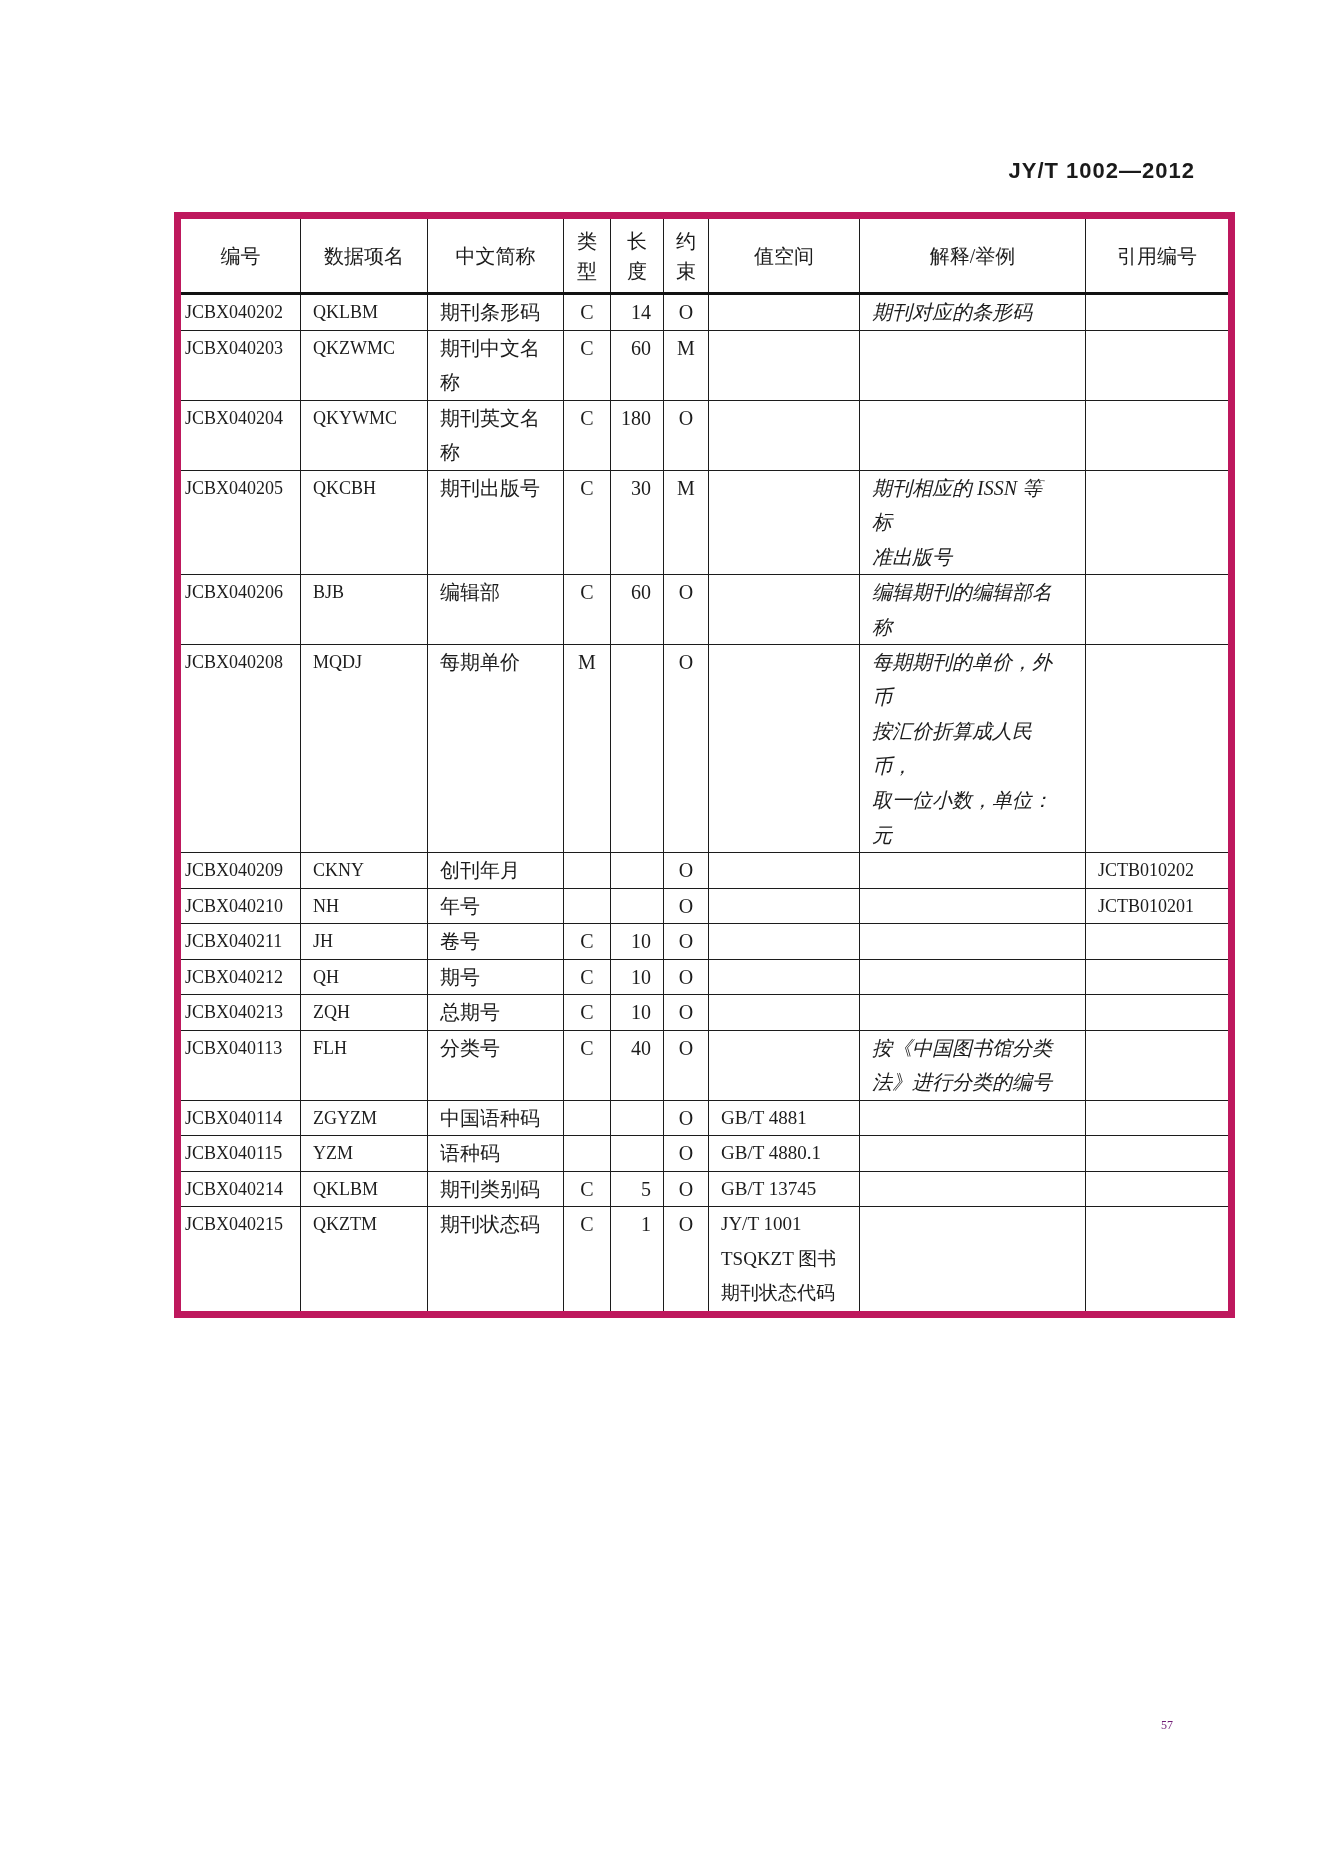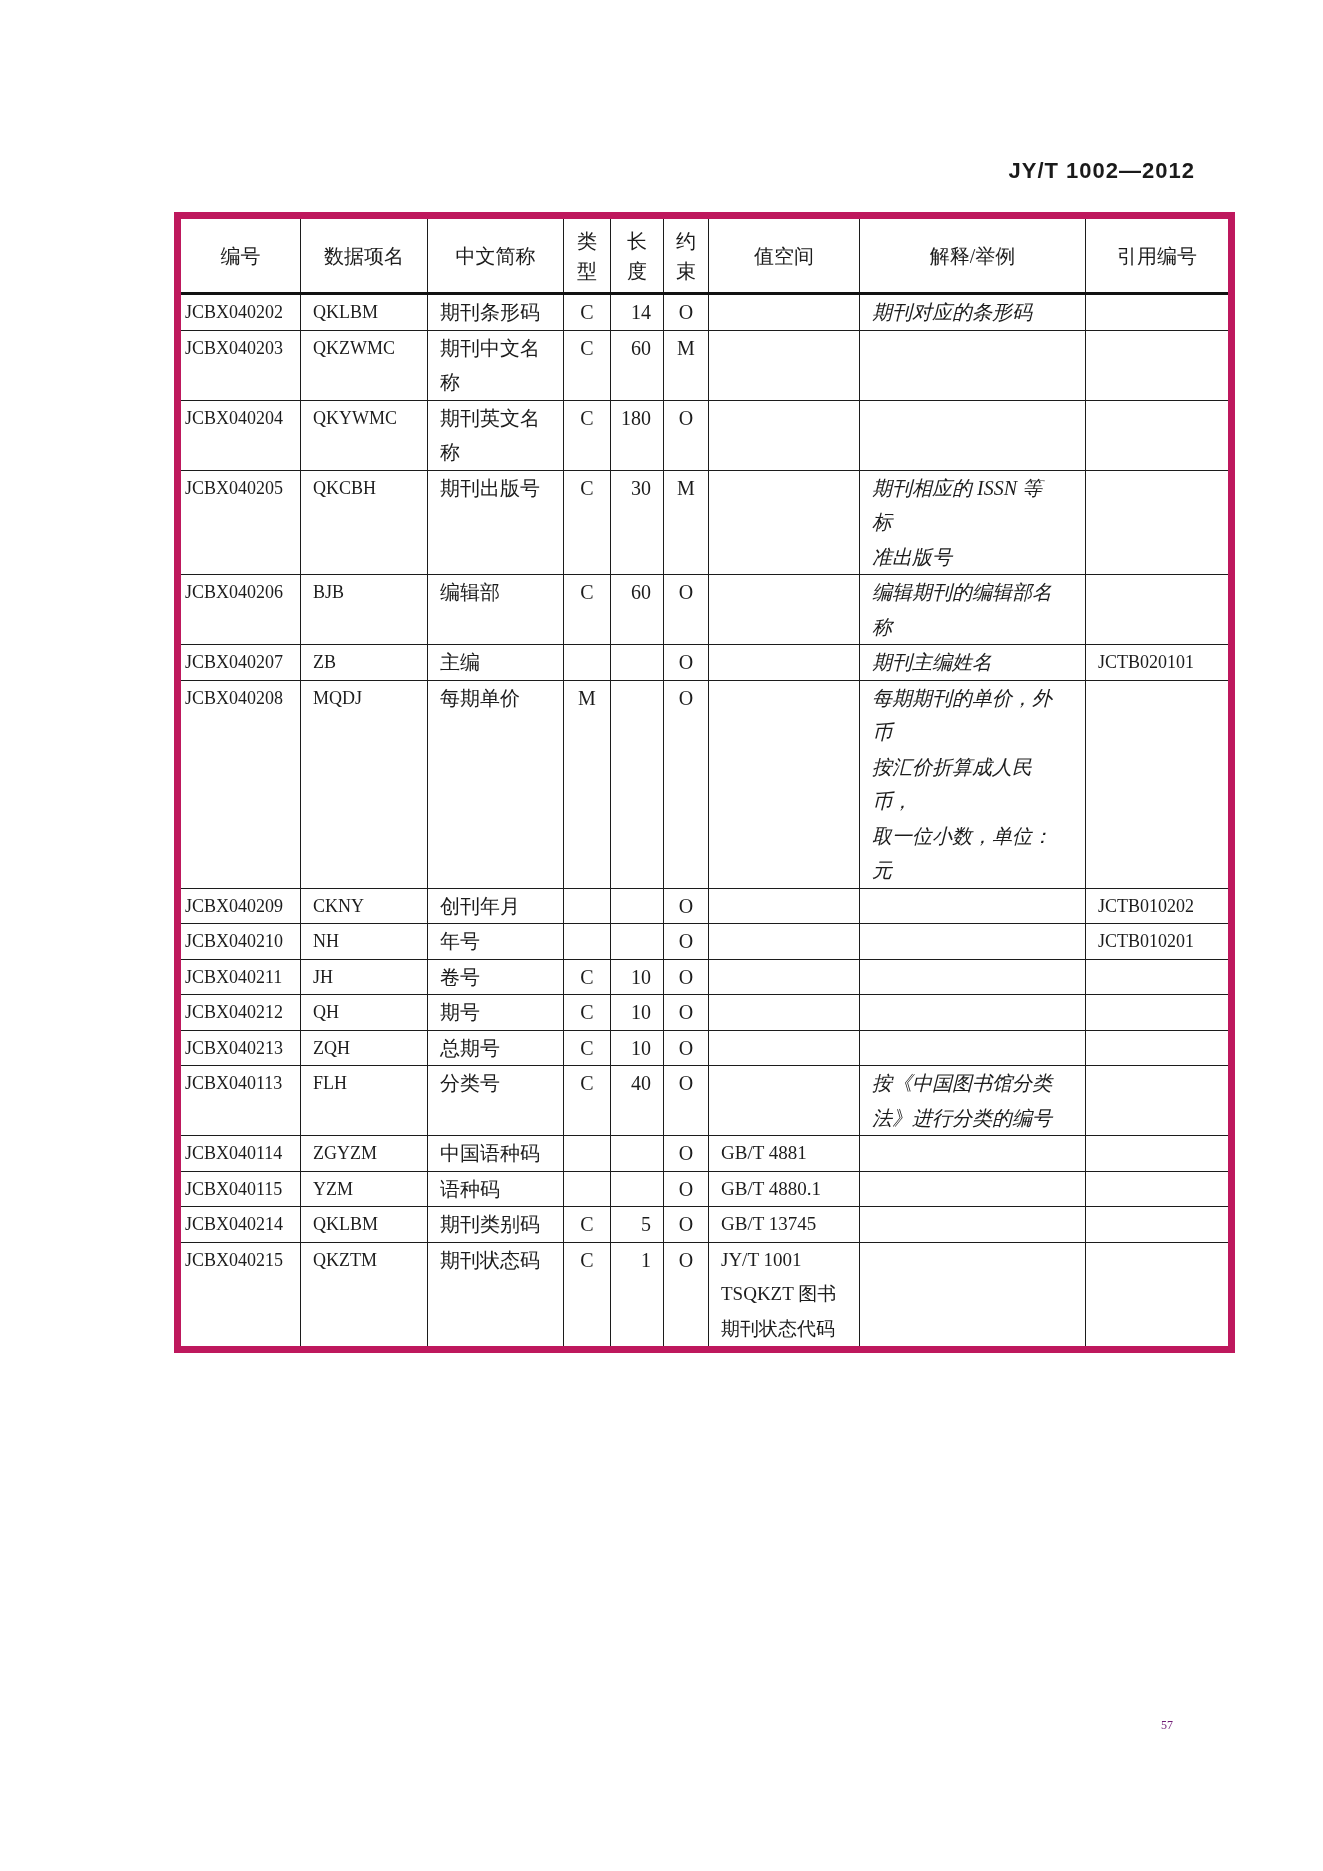--- a/index.html
+++ b/index.html
@@ -159,31 +159,20 @@
     <td class="c-cn">编辑部</td>
     <td class="c-type">C</td>
     <td class="c-len">60</td>
     <td class="c-cons">O</td>
     <td class="c-space"></td>
     <td class="c-expl">编辑期刊的编辑部名
 称</td>
     <td class="c-ref"></td>
   </tr>
       <tr>
-    <td class="c-code">JCBX040207</td>
-    <td class="c-name">ZB</td>
-    <td class="c-cn">主编</td>
-    <td class="c-type"></td>
-    <td class="c-len"></td>
-    <td class="c-cons">O</td>
-    <td class="c-space"></td>
-    <td class="c-expl">期刊主编姓名</td>
-    <td class="c-ref">JCTB020101</td>
-  </tr>
-      <tr>
     <td class="c-code">JCBX040208</td>
     <td class="c-name">MQDJ</td>
     <td class="c-cn">每期单价</td>
     <td class="c-type">M</td>
     <td class="c-len"></td>
     <td class="c-cons">O</td>
     <td class="c-space"></td>
     <td class="c-expl">每期期刊的单价，外币
 按汇价折算成人民币，
 取一位小数，单位：元</td>

